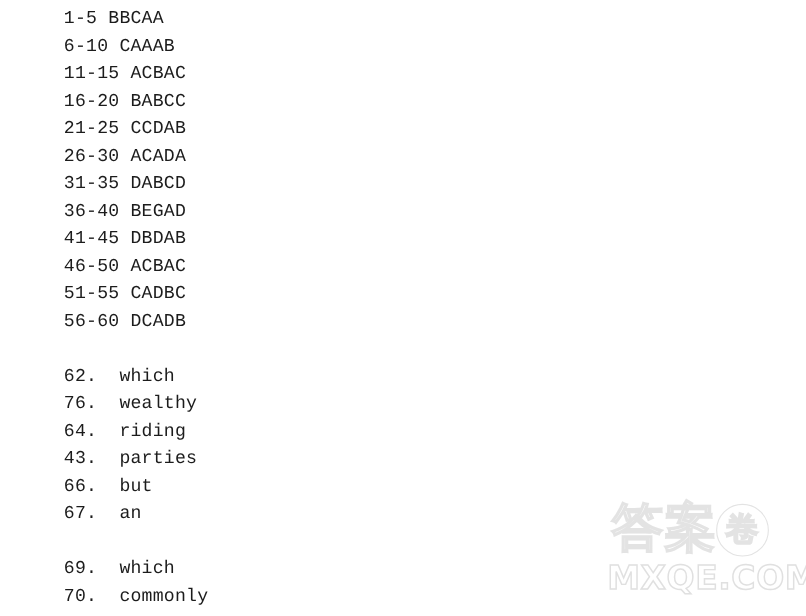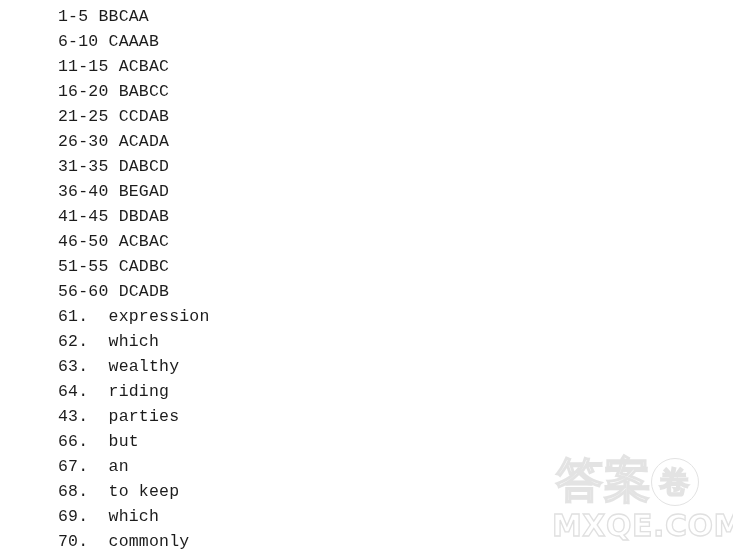--- a/index.html
+++ b/index.html
@@ -97,28 +97,26 @@
     <div class="answer-line" style="top: 54px;"><span class="range-label">11-15</span><span> </span><span class="answer-letters">ACBAC</span></div>
     <div class="answer-line" style="top: 79px;"><span class="range-label">16-20</span><span> </span><span class="answer-letters">BABCC</span></div>
     <div class="answer-line" style="top: 104px;"><span class="range-label">21-25</span><span> </span><span class="answer-letters">CCDAB</span></div>
     <div class="answer-line" style="top: 129px;"><span class="range-label">26-30</span><span> </span><span class="answer-letters">ACADA</span></div>
     <div class="answer-line" style="top: 154px;"><span class="range-label">31-35</span><span> </span><span class="answer-letters">DABCD</span></div>
     <div class="answer-line" style="top: 179px;"><span class="range-label">36-40</span><span> </span><span class="answer-letters">BEGAD</span></div>
     <div class="answer-line" style="top: 204px; text-align: center;"><span class="range-label">41-45</span><span> </span><span class="answer-letters">DBDAB</span></div>
     <div class="answer-line" style="top: 229px;"><span class="range-label">46-50</span><span> </span><span class="answer-letters">ACBAC</span></div>
     <div class="answer-line" style="top: 254px;"><span class="range-label">51-55</span><span> </span><span class="answer-letters">CADBC</span></div>
     <div class="answer-line" style="top: 279px;"><span class="range-label">56-60</span><span> </span><span class="answer-letters">DCADB</span></div>
-    <div class="answer-line" style="top: 304px;"><span class="item-number">61.</span><span>  </span><span class="item-word">expression</span></div>
     <div class="answer-line" style="top: 329px;"><span class="item-number">62.</span><span>  </span><span class="item-word">which</span></div>
-    <div class="answer-line" style="top: 354px;"><span class="item-number">63.</span><span>  </span><span class="item-word">wealthy</span></div>
+    <div class="answer-line" style="top: 354px;"><span class="item-number">76.</span><span>  </span><span class="item-word">wealthy</span></div>
     <div class="answer-line" style="top: 379px;"><span class="item-number">64.</span><span>  </span><span class="item-word">riding</span></div>
     <div class="answer-line" style="top: 404px;"><span class="item-number">43.</span><span>  </span><span class="item-word">parties</span></div>
     <div class="answer-line" style="top: 429px;"><span class="item-number">66.</span><span>  </span><span class="item-word">but</span></div>
     <div class="answer-line" style="top: 454px;"><span class="item-number">67.</span><span>  </span><span class="item-word">an</span></div>
-    <div class="answer-line" style="top: 479px;"><span class="item-number">68.</span><span>  </span><span class="item-word">to keep</span></div>
     <div class="answer-line" style="top: 504px;"><span class="item-number">69.</span><span>  </span><span class="item-word">which</span></div>
     <div class="answer-line" style="top: 529px;"><span class="item-number">70.</span><span>  </span><span class="item-word">commonly</span></div>
   </div>
 
 <div id="watermark">
   <div class="wm-cn">
     <span>答案</span><span class="wm-circled">卷</span>
   </div>
   <div class="wm-domain">MXQE.COM</div>
 </div>

